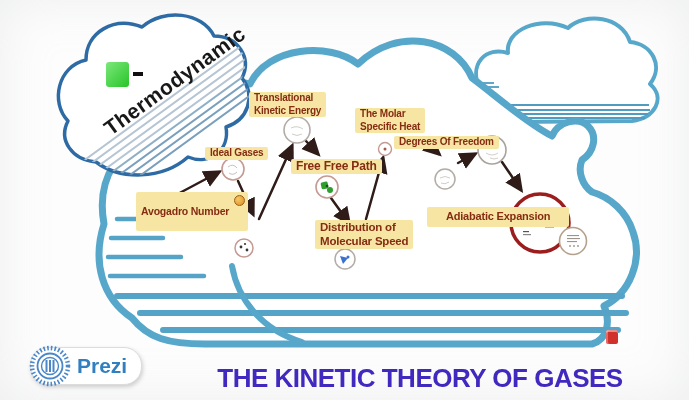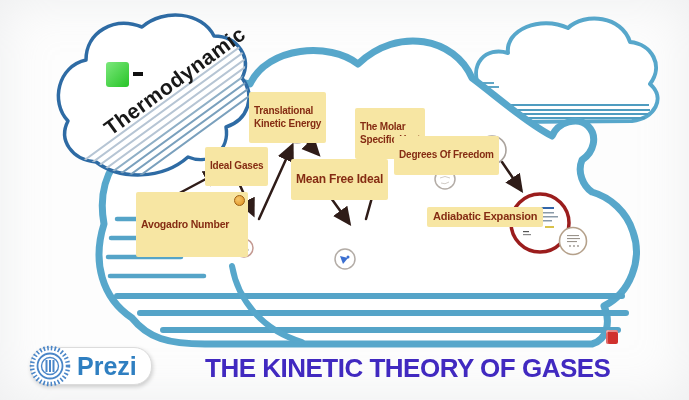--- a/index.html
+++ b/index.html
@@ -5,62 +5,62 @@
   html,body{margin:0;padding:0;background:#e9e9e9;}
   .stage{
     position:relative;width:689px;height:400px;background:#fdfdfd;overflow:hidden;
     font-family:"Liberation Sans",sans-serif;
     box-shadow:inset 0 0 50px rgba(190,195,200,.25);
   }
   svg.layer{position:absolute;left:0;top:0;}
   
   .lbl{
     position:absolute;background:#f7e6a3;color:#852c13;
-    font-weight:bold;line-height:1.25;padding:13px 5px;border-radius:2px;
+    font-weight:bold;line-height:1.25;padding:0 5px;border-radius:2px;
     white-space:pre-line;letter-spacing:-0.2px;
   }
   #lbl-translational{left:249px;top:92px;font-size:10px;}
   #lbl-ideal{left:205px;top:147px;font-size:10px;}
   #lbl-avogadro{left:136px;top:192px;font-size:10.5px;padding-right:19px;}
   #lbl-pressure{left:189px;top:220px;font-size:10.5px;}
   #lbl-meanfree{left:291px;top:159px;font-size:12px;}
   #lbl-distribution{left:315px;top:220px;font-size:11.5px;}
   #lbl-molar{left:355px;top:108px;font-size:10px;}
   #lbl-degrees{left:394px;top:136px;font-size:10px;}
-  #lbl-adiabatic{left:427px;top:207px;font-size:11px;padding:3px 6px;}
+  #lbl-adiabatic{left:427px;top:207px;font-size:11px;padding:3px 19px;}
   .mini-badge{
     position:absolute;right:3px;top:3px;width:11px;height:11px;border-radius:50%;
     background:radial-gradient(circle at 35% 35%, #f6c66a, #dd8f1d);
     border:1px solid #9c5e12;box-sizing:border-box;
   }
   
   #thermo-text{
     position:absolute;left:92px;top:74px;width:152px;text-align:center;
     transform:rotate(-36deg);font-size:21px;font-weight:bold;color:#181818;
     letter-spacing:.5px;
   }
   #green-chip{
     position:absolute;left:106px;top:62px;width:23px;height:25px;border-radius:3px;
     background:linear-gradient(135deg,#7ce87c,#27c427);
   }
   #green-chip-dash{
     position:absolute;left:133px;top:72px;width:10px;height:4px;background:#101010;
   }
   
   #main-title{
-    position:absolute;left:205px;top:353px;width:430px;
+    position:absolute;left:205px;top:363px;width:430px;text-align:center;
     font-size:26px;font-weight:bold;color:#4129c0;letter-spacing:-0.5px;
   }
   
   #prezi-badge{
     position:absolute;left:30px;top:347px;height:36px;border-radius:18px;
     background:#fff;border:1px solid #dcdcdc;box-shadow:1px 2px 4px rgba(0,0,0,.18);
     padding:0 14px 0 46px;display:flex;align-items:center;
   }
-  #prezi-badge .word{font-size:25px;font-weight:bold;color:#2f7fc1;}
+  #prezi-badge .word{font-size:21px;font-weight:bold;color:#2f7fc1;}
   #prezi-mark{position:absolute;left:-3px;top:-4px;}
   
   #red-marker{
     position:absolute;left:606px;top:330px;width:12px;height:14px;border-radius:2px;
     background:#d0312d;box-shadow:inset 0 2px 0 rgba(255,255,255,.45), inset 2px 0 0 rgba(255,220,220,.35);
   }
 </style>
 </head>
 <body>
 
@@ -201,21 +201,23 @@
   <div id="green-chip-dash"></div>
   <div id="thermo-text">Thermodynamic</div>
 
   <div class="lbl" id="lbl-translational">Translational
 Kinetic Energy</div>
   <div class="lbl" id="lbl-ideal">Ideal Gases</div>
   <div class="lbl" id="lbl-avogadro">
     <span>Avogadro Number</span>
     <span class="mini-badge"></span>
   </div>
-  <div class="lbl" id="lbl-meanfree">Mean Free Ideal</div>
+  <div class="lbl" id="lbl-meanfree">Free Free Path</div>
+  <div class="lbl" id="lbl-distribution">Distribution of
+Molecular Speed</div>
   <div class="lbl" id="lbl-molar">The Molar
 Specific Heat</div>
   <div class="lbl" id="lbl-degrees">Degrees Of Freedom</div>
   <div class="lbl" id="lbl-adiabatic">Adiabatic Expansion</div>
 
   <div id="main-title">THE KINETIC THEORY OF GASES</div>
 
   <div id="prezi-badge">
     <svg id="prezi-mark" width="44" height="44" viewBox="0 0 44 44">
       <circle cx="22" cy="22" r="18" fill="#ffffff" stroke="#4a86c8" stroke-width="4.5" stroke-dasharray="1.6 2.1"></circle>

